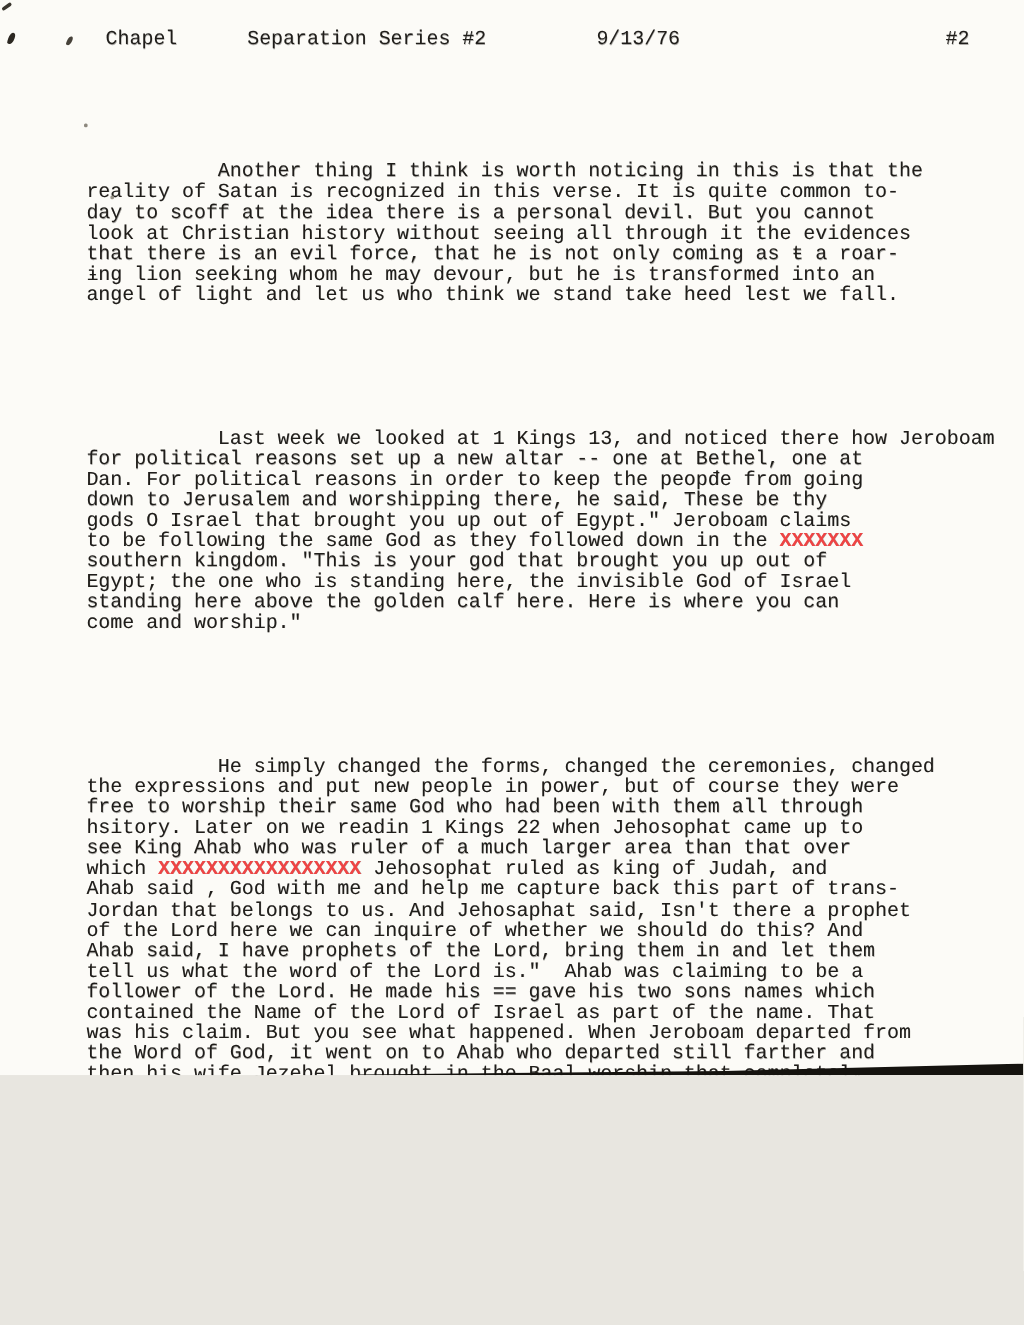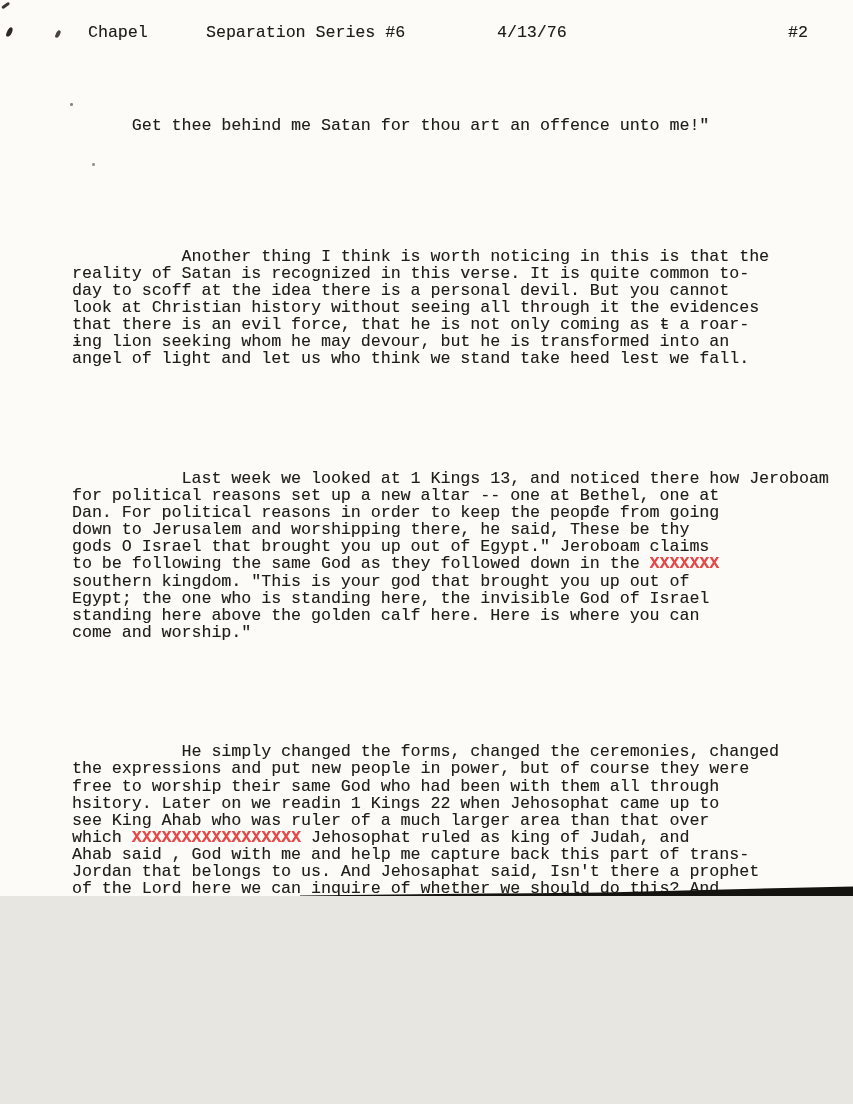--- a/index.html
+++ b/index.html
@@ -49,29 +49,26 @@
     clip-path: polygon(0 96%, 55% 70%, 100% 20%, 100% 100%, 0 100%);
   }
 </style>
 </head>
 <body>
 
 <div class="page">
 
   <div class="header-line typed">
     <span class="hdr hdr-title">Chapel</span>
-    <span class="hdr hdr-series">Separation Series #6</span>
-    <span class="hdr hdr-date">4/13/76</span>
+    <span class="hdr hdr-series">Separation Series #2</span>
+    <span class="hdr hdr-date">9/13/76</span>
     <span class="hdr hdr-pageno">#2</span>
   </div>
 
   <div class="body-text typed">
-    <div class="para para-first">
-      <span>Get thee behind me Satan for thou art an offence unto me!"</span>
-    </div>
 
     <div class="para">
       <span>     Another thing I think is worth noticing in this is that the
 reality of Satan is recognized in this verse. It is quite common to-
 day to scoff at the idea there is a personal devil. But you cannot
 look at Christian history without seeing all through it the evidences
 that there is an evil force, that he is not only coming as ŧ a roar-
 ɨng lion seeking whom he may devour, but he is transformed into an
 angel of light and let us who think we stand take heed lest we fall.</span>
     </div>

